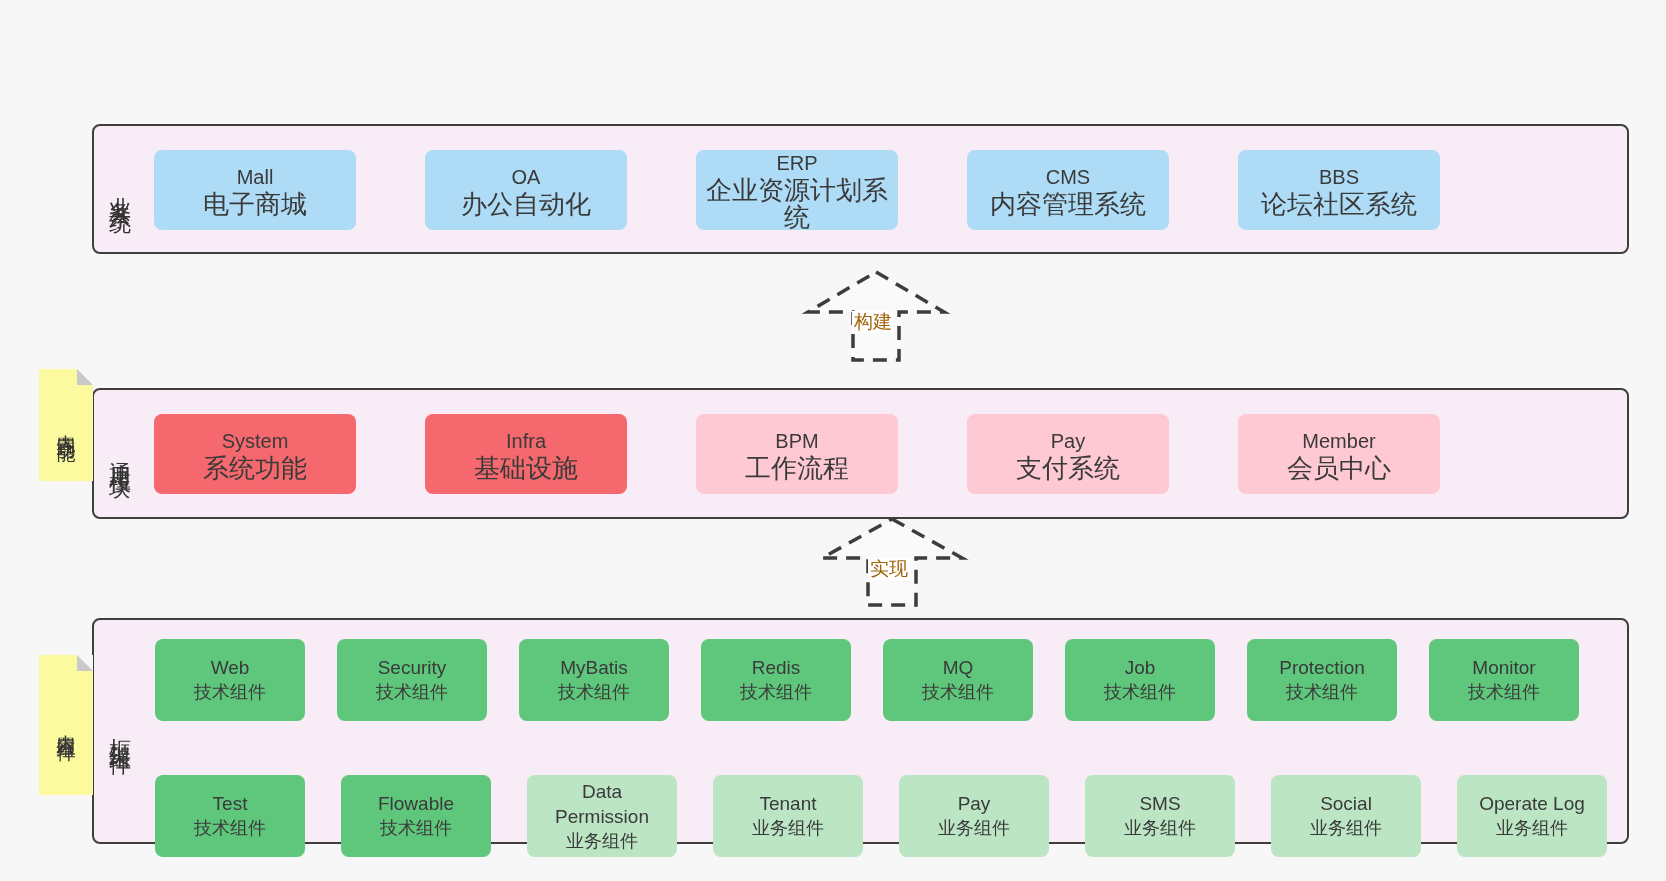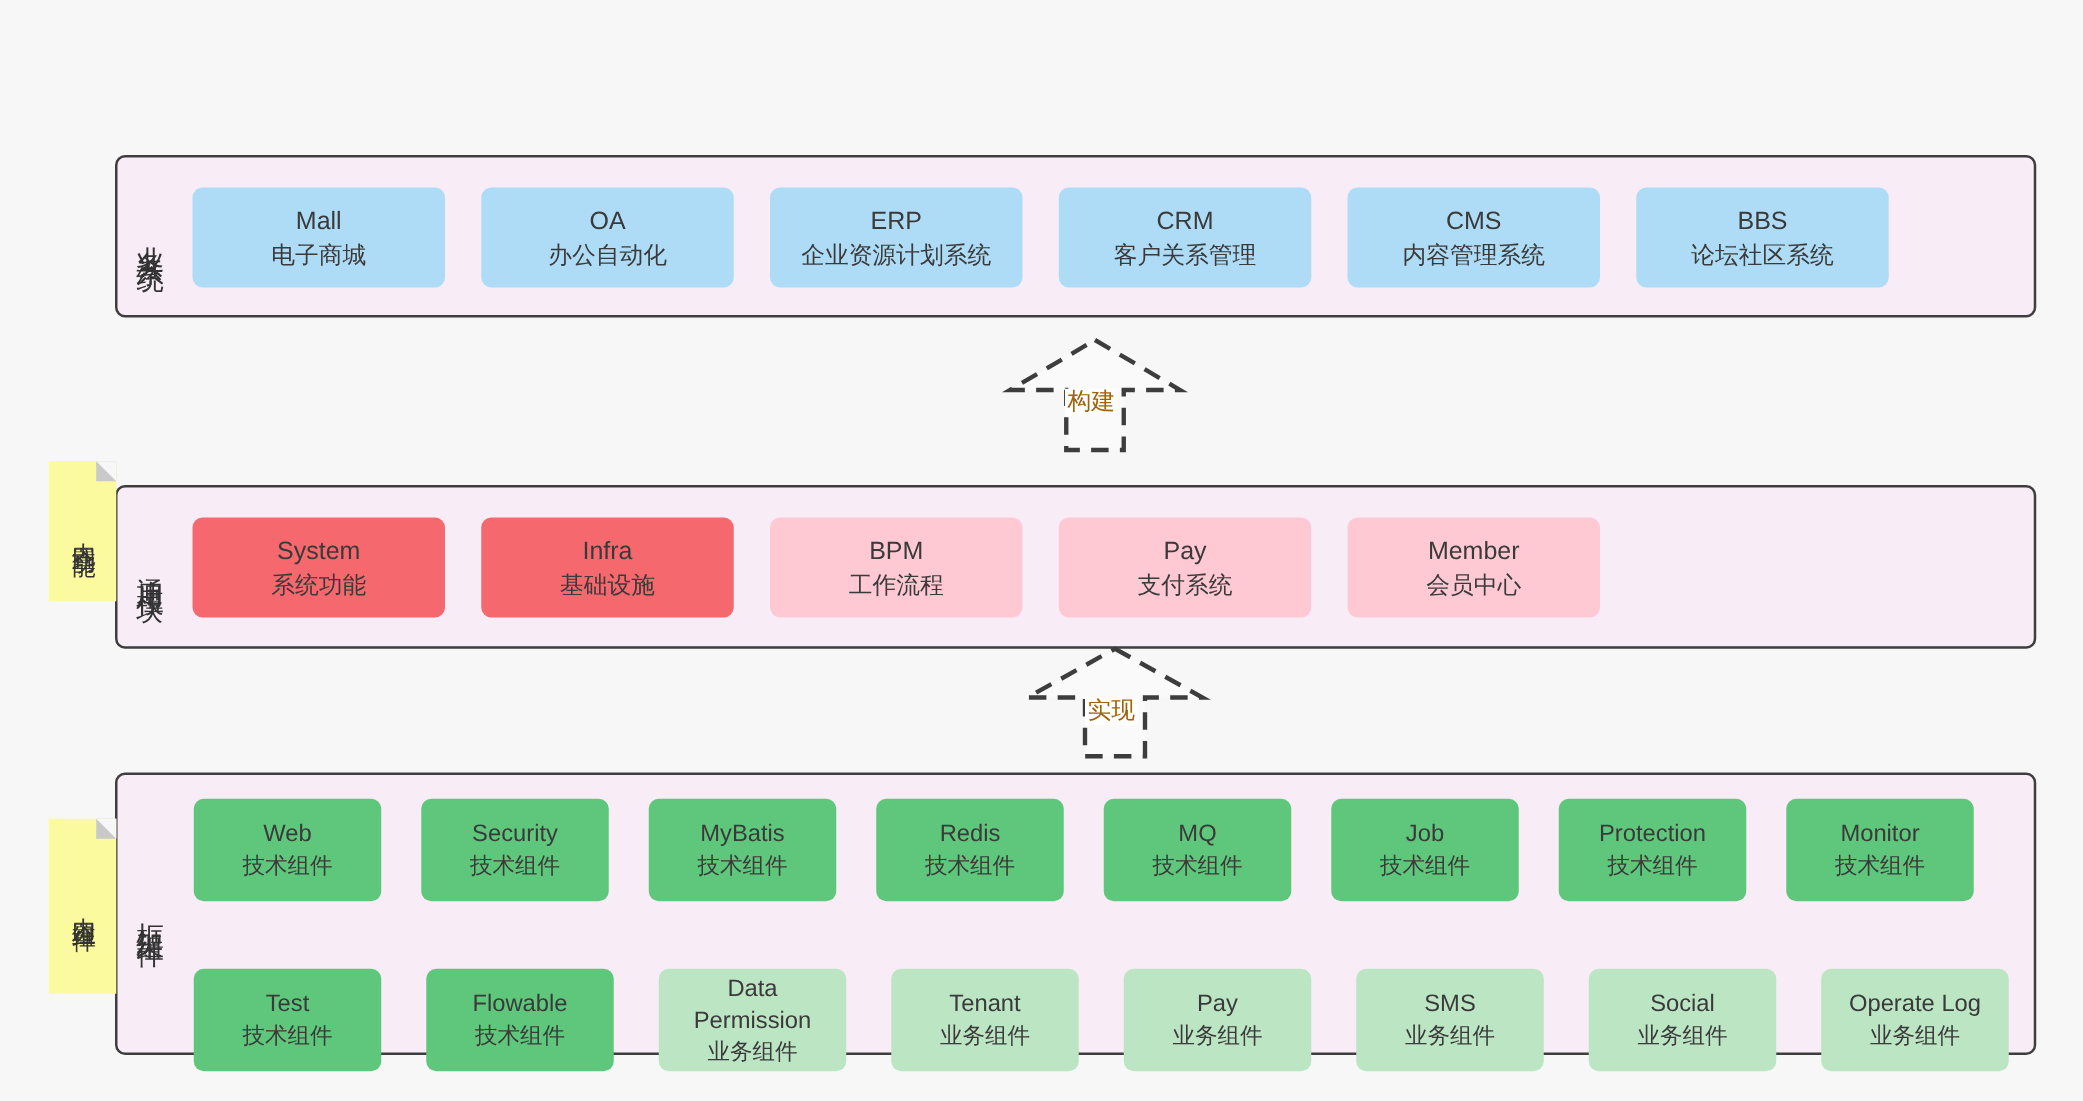--- a/index.html
+++ b/index.html
@@ -38,35 +38,35 @@
     letter-spacing: 5px;
     color: #333;
     white-space: nowrap;
   }
 
   .boxrow {
     position: absolute;
     left: 60px;
     top: 24px;
     display: flex;
-    gap: 29px;
+    gap: 69px;
   }
   .box {
     width: 202px;
     height: 80px;
     border-radius: 8px;
     display: flex;
     flex-direction: column;
     align-items: center;
     justify-content: center;
     text-align: center;
     color: #3a3a3a;
   }
   .box .en { font-size: 20px; line-height: 28px; }
-  .box .cn { font-size: 19px; line-height: 27px; }
+  .box .cn { font-size: 26px; line-height: 27px; }
 
   .blue   { background: #aedcf6; }
   .red    { background: #f5696e; }
   .pink   { background: #fec9d3; text-align: right; }
   .gdark  { background: #5fc77b; }
   .glight { background: #bce5c4; }
 
   .frow {
     position: absolute;
     left: 61px;
@@ -144,24 +144,20 @@
       </div>
       <div class="box blue">
         <div class="en">OA</div>
         <div class="cn">办公自动化</div>
       </div>
       <div class="box blue">
         <div class="en">ERP</div>
         <div class="cn">企业资源计划系统</div>
       </div>
       <div class="box blue">
-        <div class="en">CRM</div>
-        <div class="cn">客户关系管理</div>
-      </div>
-      <div class="box blue">
         <div class="en">CMS</div>
         <div class="cn">内容管理系统</div>
       </div>
       <div class="box blue">
         <div class="en">BBS</div>
         <div class="cn">论坛社区系统</div>
       </div>
     </div>
   </section>
 

